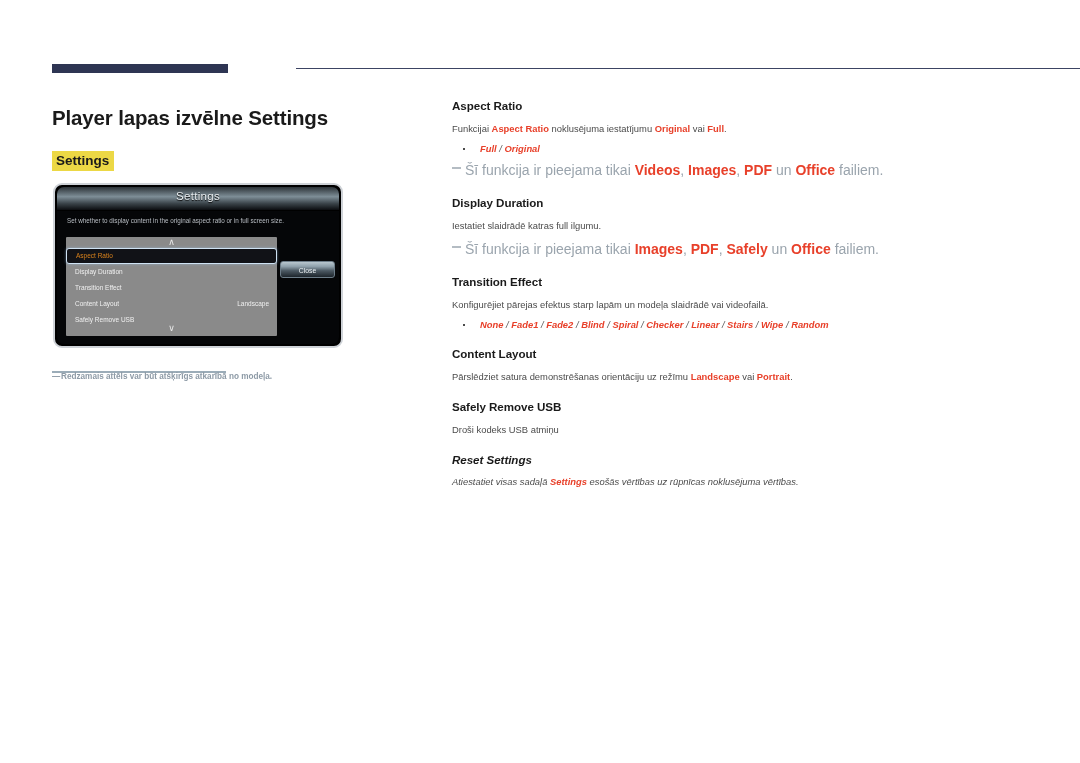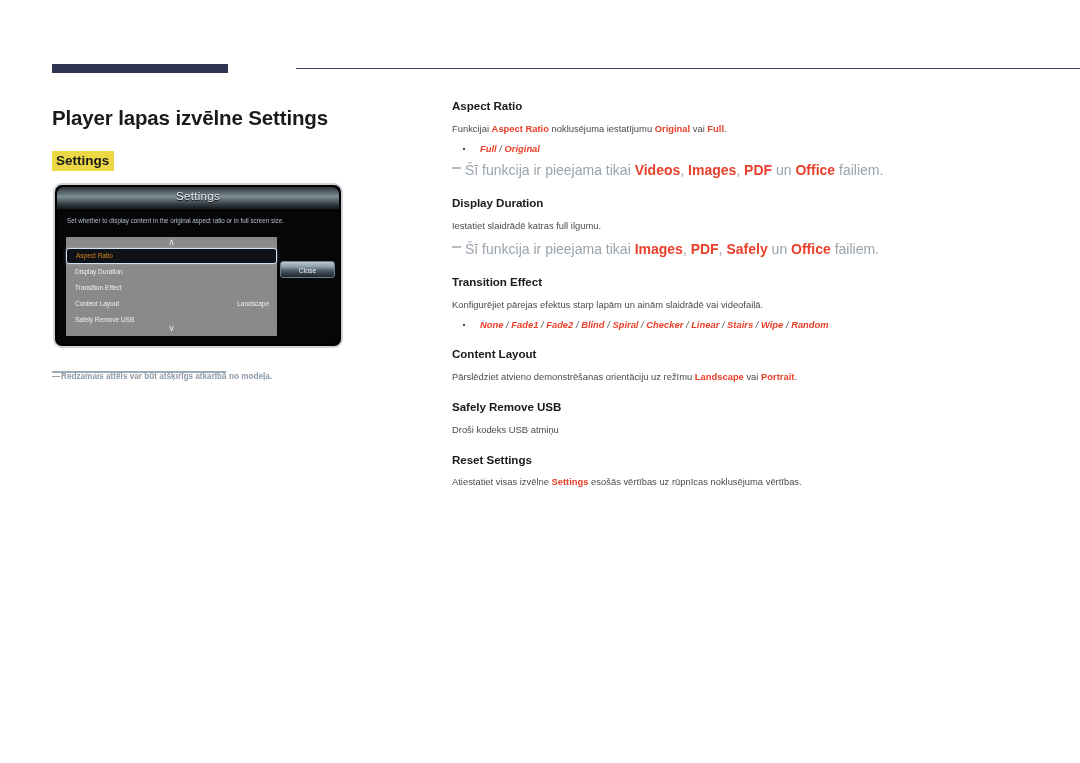--- a/index.html
+++ b/index.html
@@ -209,21 +209,21 @@
   }
 
   
   .right-col {
     position: absolute;
     left: 452px;
     top: 99px;
     width: 578px;
   }
   .block { margin-bottom: 16px; }
-  .block:last-child { margin-bottom: 0; }
+  .block:last-child { margin-bottom: 0; font-style: italic; }
 
   h3.sub {
     font-size: 11.6px;
     font-weight: bold;
     color: #1a1a1a;
     margin: 0 0 9px 0;
     line-height: 1.2;
     letter-spacing: -0.05px;
   }
   p.body {
@@ -331,32 +331,32 @@
         </ul>
         <p class="note"><span class="plain-note">Šī funkcija ir pieejama tikai </span><span class="hl">Videos</span><span class="plain-note">, </span><span class="hl">Images</span><span class="plain-note">, </span><span class="hl">PDF</span><span class="plain-note"> un </span><span class="hl">Office</span><span class="plain-note"> failiem.</span></p>
       </div>
       <div class="block">
         <h3 class="sub">Display Duration</h3>
         <p class="body"><span class="plain">Iestatiet slaidrādē katras full ilgumu.</span></p>
         <p class="note"><span class="plain-note">Šī funkcija ir pieejama tikai </span><span class="hl">Images</span><span class="plain-note">, </span><span class="hl">PDF</span><span class="plain-note">, </span><span class="hl">Safely</span><span class="plain-note"> un </span><span class="hl">Office</span><span class="plain-note"> failiem.</span></p>
       </div>
       <div class="block">
         <h3 class="sub">Transition Effect</h3>
-        <p class="body"><span class="plain">Konfigurējiet pārejas efektus starp lapām un ainām slaidrādē vai videofailā.</span></p>
+        <p class="body"><span class="plain">Konfigurējiet pārejas efektus starp lapām un modeļa slaidrādē vai videofailā.</span></p>
         <ul class="opts">
           <li><span class="hl">None</span><span class="sep"> / </span><span class="hl">Fade1</span><span class="sep"> / </span><span class="hl">Fade2</span><span class="sep"> / </span><span class="hl">Blind</span><span class="sep"> / </span><span class="hl">Spiral</span><span class="sep"> / </span><span class="hl">Checker</span><span class="sep"> / </span><span class="hl">Linear</span><span class="sep"> / </span><span class="hl">Stairs</span><span class="sep"> / </span><span class="hl">Wipe</span><span class="sep"> / </span><span class="hl">Random</span></li>
         </ul>
       </div>
       <div class="block">
         <h3 class="sub">Content Layout</h3>
-        <p class="body"><span class="plain">Pārslēdziet atvieno demonstrēšanas orientāciju uz režīmu </span><span class="hl">Landscape</span><span class="plain"> vai </span><span class="hl">Portrait</span><span class="plain">.</span></p>
+        <p class="body"><span class="plain">Pārslēdziet satura demonstrēšanas orientāciju uz režīmu </span><span class="hl">Landscape</span><span class="plain"> vai </span><span class="hl">Portrait</span><span class="plain">.</span></p>
       </div>
       <div class="block">
         <h3 class="sub">Safely Remove USB</h3>
         <p class="body"><span class="plain">Droši kodeks USB atmiņu</span></p>
       </div>
       <div class="block">
         <h3 class="sub">Reset Settings</h3>
-        <p class="body"><span class="plain">Atiestatiet visas izvēlne </span><span class="hl">Settings</span><span class="plain"> esošās vērtības uz rūpnīcas noklusējuma vērtības.</span></p>
+        <p class="body"><span class="plain">Atiestatiet visas sadaļā </span><span class="hl">Settings</span><span class="plain"> esošās vērtības uz rūpnīcas noklusējuma vērtības.</span></p>
       </div>
     </div>
 
 </div>
 
 </body></html>

